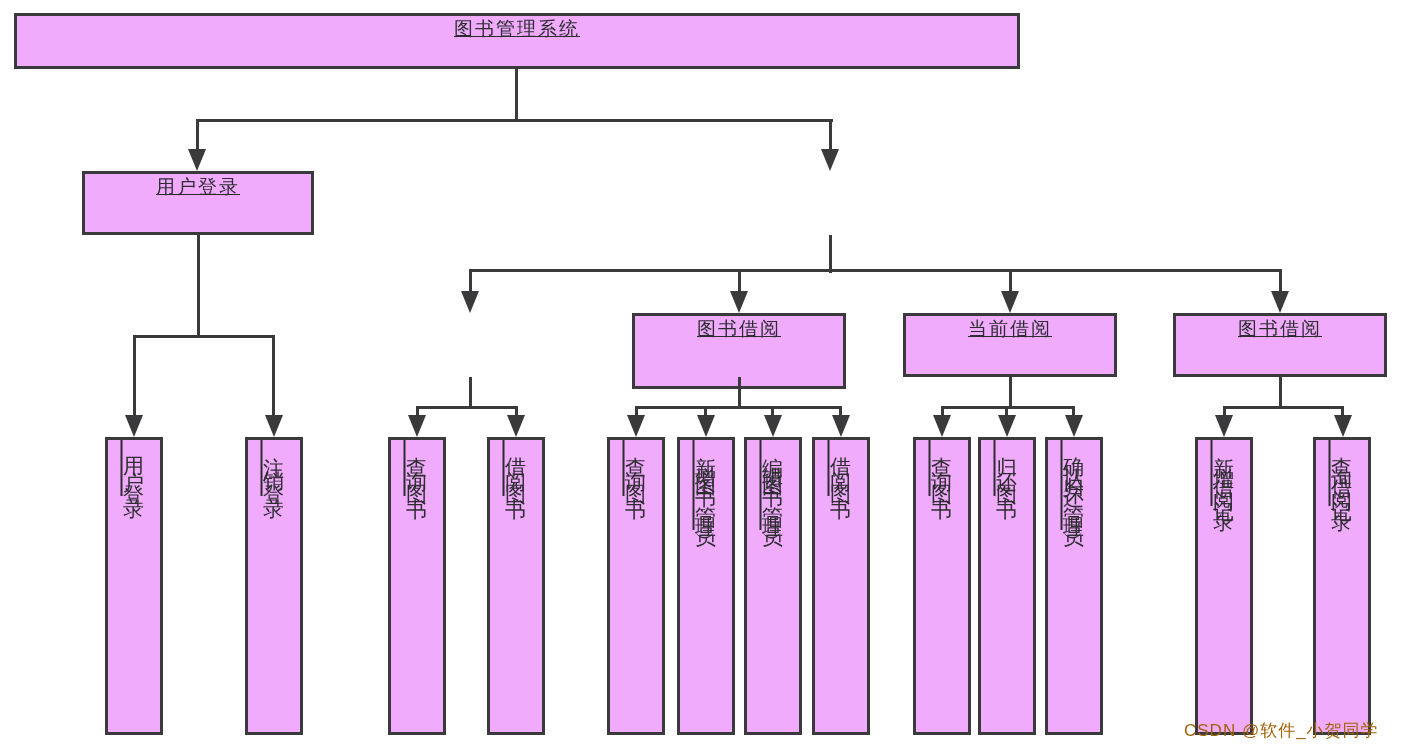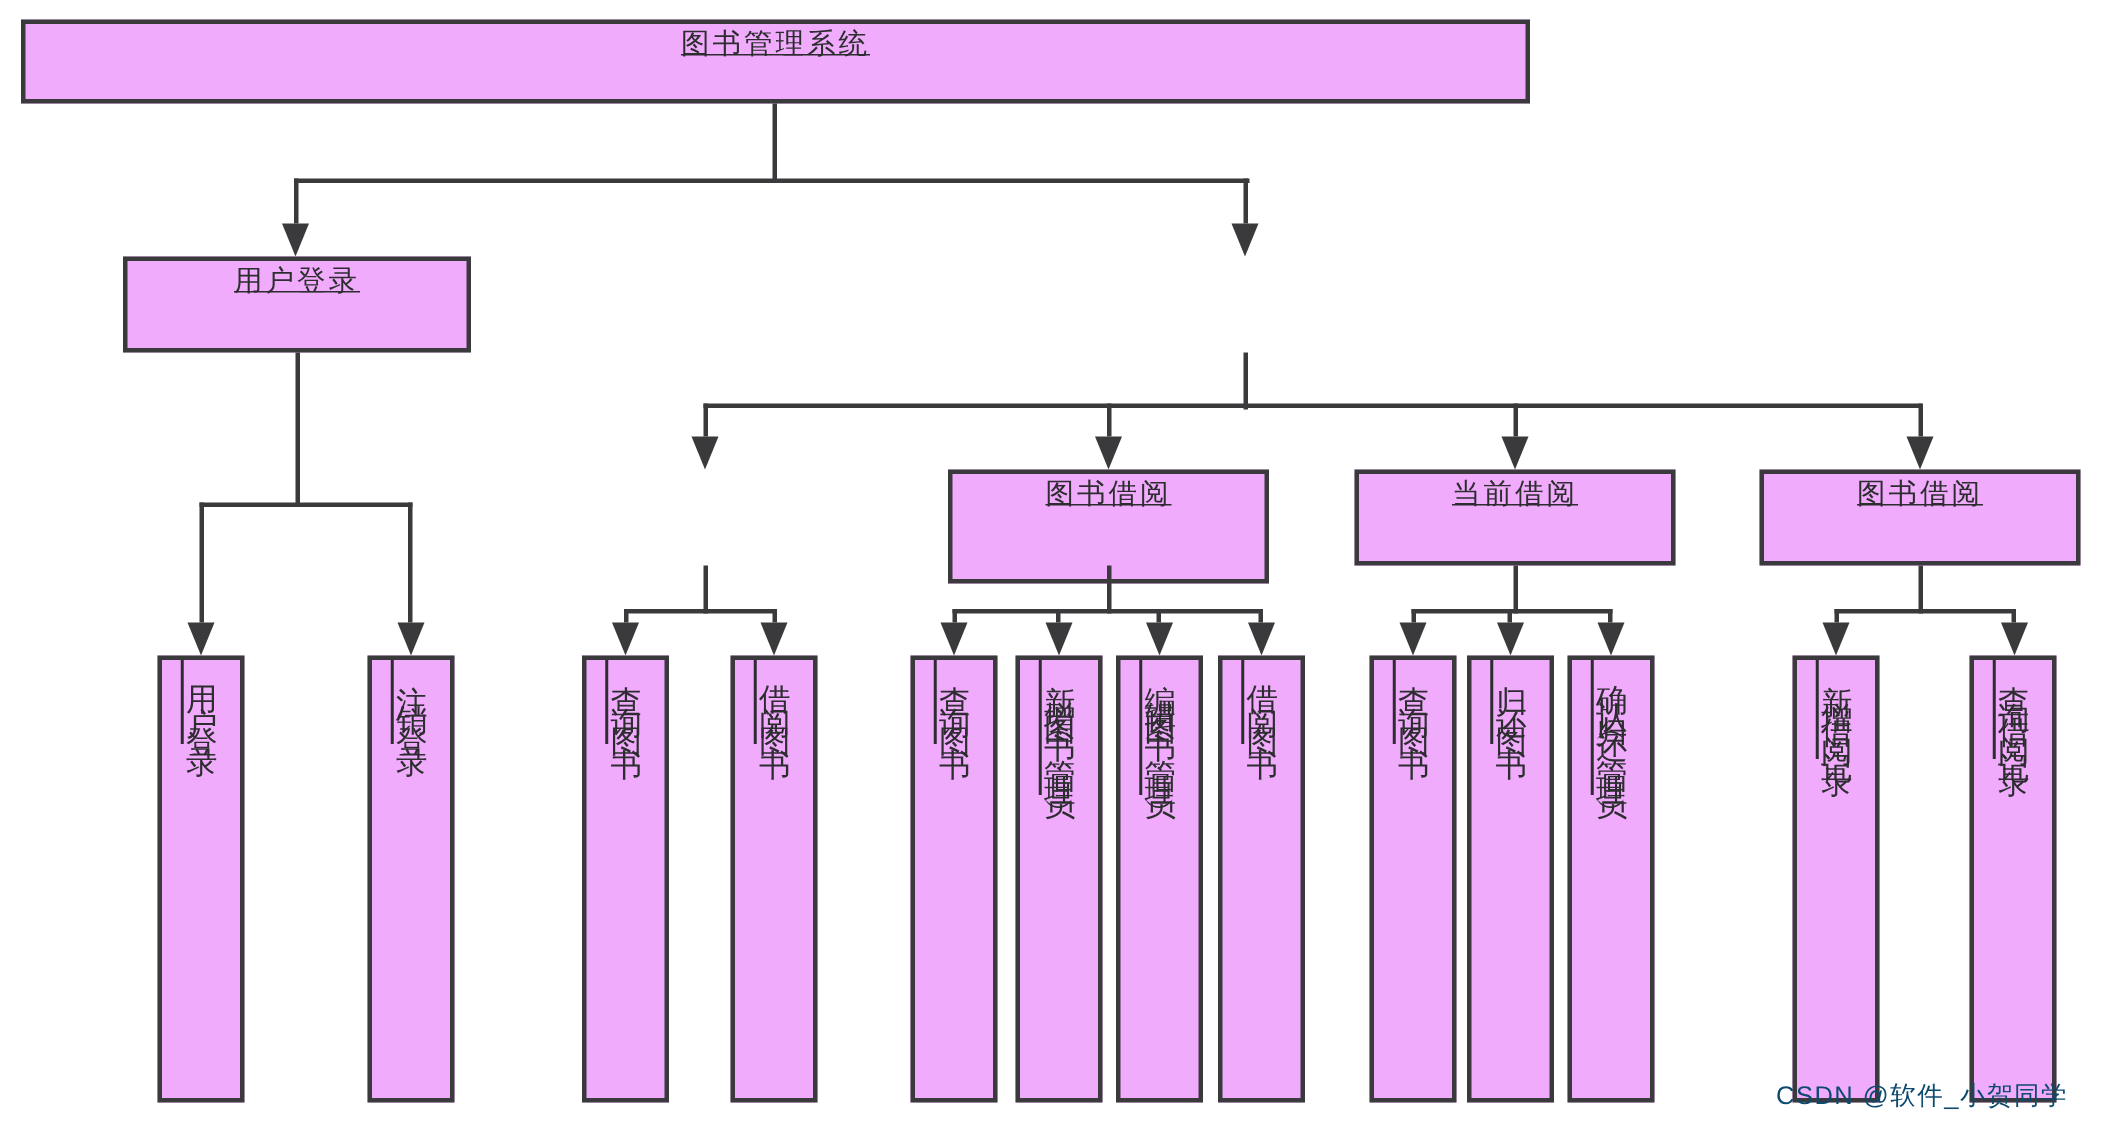--- a/index.html
+++ b/index.html
@@ -39,21 +39,21 @@
     border-left: 9px solid transparent;
     border-right: 9px solid transparent;
     border-top: 22px solid #3a3a3c;
   }
   .watermark {
     position: absolute;
     left: 1184px;
     top: 719px;
     font-size: 17px;
     letter-spacing: 1px;
-    color: #0c4a6e;
+    color: #a16207;
     z-index: 6;
     white-space: nowrap;
   }
 </style>
 </head>
 <body>
 
 <div class="canvas">
 
   <div class="box hbox" style="left:14px; top:13px; width:1006px; height:56px;">

